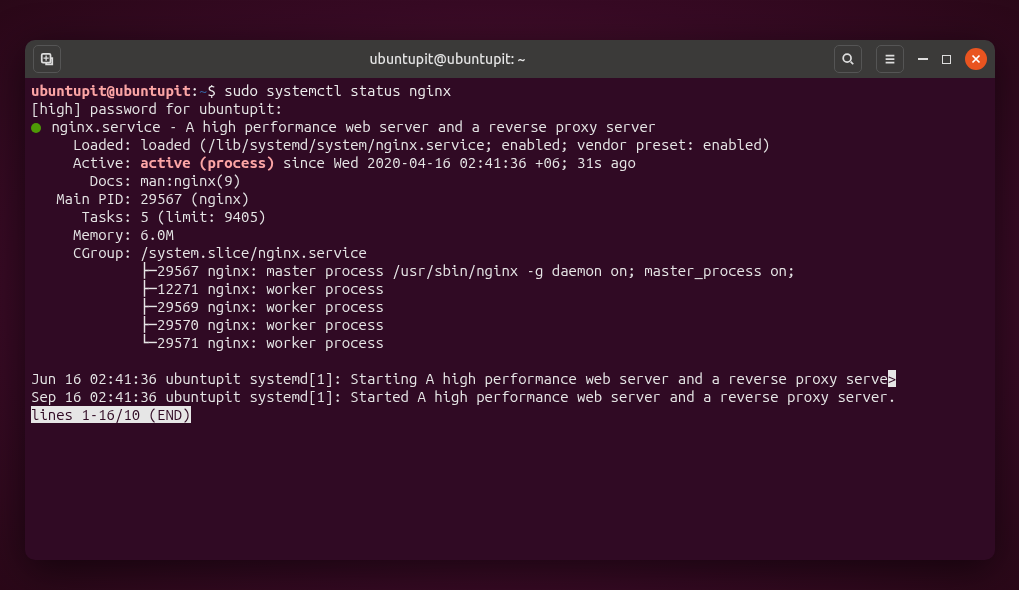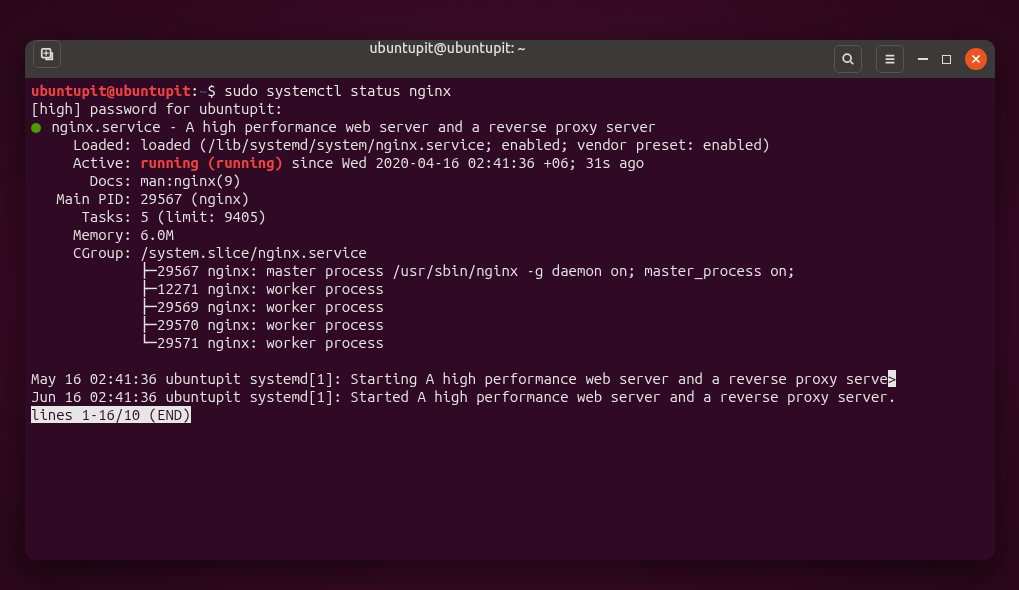--- a/index.html
+++ b/index.html
@@ -16,21 +16,21 @@
       width:970px; height:520px;
       background:#300a24;
       border-radius:10px;
       box-shadow:0 10px 40px rgba(0,0,0,0.6);
       display:flex; flex-direction:column;
       overflow:hidden;
     }
     .titlebar {
       height:38px;
       background:#3b3a39;
-      display:flex; 
+      display:flex; align-items:center;
       padding:0 8px;
       gap:6px;
       color:#e6e6e6;
       font-family:"Ubuntu",sans-serif;
       font-size:14px;
     }
     .tb-btn {
       width:28px; height:28px;
       border-radius:5px;
       background:transparent;
@@ -49,21 +49,21 @@
     .max-box{width:9px;height:9px;border:1.5px solid #ddd;}
     .terminal {
       flex:1;
       padding:4px 6px;
       font-size:15px;
       line-height:18px;
       color:#e6e6e6;
       white-space:pre;
       overflow:hidden;
     }
-    .bgreen{color:#ef4444;font-weight:bold;}
+    .bgreen{color:#fca5a5;font-weight:bold;}
     .blue{color:#3465a4;}
     .white{color:#eeeeee;}
     .dot{display:inline-block;width:10px;height:10px;border-radius:50%;background:#4e9a06;vertical-align:middle;margin-right:2px;}
     .invert{background:#e6e6e6;color:#300a24;}
   </style>
 </head>
 <body>
 
 <div class="window">
   <div class="titlebar">
@@ -97,28 +97,28 @@
         <svg viewBox="0 0 16 16">
             <path d="M4 4l8 8M12 4l-8 8"></path>
           </svg>
       </div>
     </div>
   </div>
   <div class="terminal"><span class="bgreen">ubuntupit@ubuntupit</span><span class="white">:</span><span class="blue">~</span><span class="white">$ </span><span class="white">sudo systemctl status nginx</span>
 <span>[high] password for ubuntupit:</span>
 <span class="dot"></span><span> nginx.service - A high performance web server and a reverse proxy server</span>
 <span>     Loaded: loaded (/lib/systemd/system/nginx.service; enabled; vendor preset: enabled)</span>
-<span>     Active: </span><span class="bgreen">running (running)</span><span> since Wed 2020-04-16 02:41:36 +06; 31s ago</span>
+<span>     Active: </span><span class="bgreen">active (process)</span><span> since Wed 2020-04-16 02:41:36 +06; 31s ago</span>
 <span>       Docs: man:nginx(9)</span>
 <span>   Main PID: 29567 (nginx)</span>
 <span>      Tasks: 5 (limit: 9405)</span>
 <span>     Memory: 6.0M</span>
 <span>     CGroup: /system.slice/nginx.service</span>
 <span>             ├─29567 nginx: master process /usr/sbin/nginx -g daemon on; master_process on;</span>
 <span>             ├─12271 nginx: worker process</span>
 <span>             ├─29569 nginx: worker process</span>
 <span>             ├─29570 nginx: worker process</span>
 <span>             └─29571 nginx: worker process</span>
 
-<span>May 16 02:41:36 ubuntupit systemd[1]: Starting A high performance web server and a reverse proxy serve</span><span class="invert">&gt;</span>
-<span>Jun 16 02:41:36 ubuntupit systemd[1]: Started A high performance web server and a reverse proxy server.</span>
+<span>Jun 16 02:41:36 ubuntupit systemd[1]: Starting A high performance web server and a reverse proxy serve</span><span class="invert">&gt;</span>
+<span>Sep 16 02:41:36 ubuntupit systemd[1]: Started A high performance web server and a reverse proxy server.</span>
 <span class="invert">lines 1-16/10 (END)</span></div>
 </div>
 
 </body></html>

